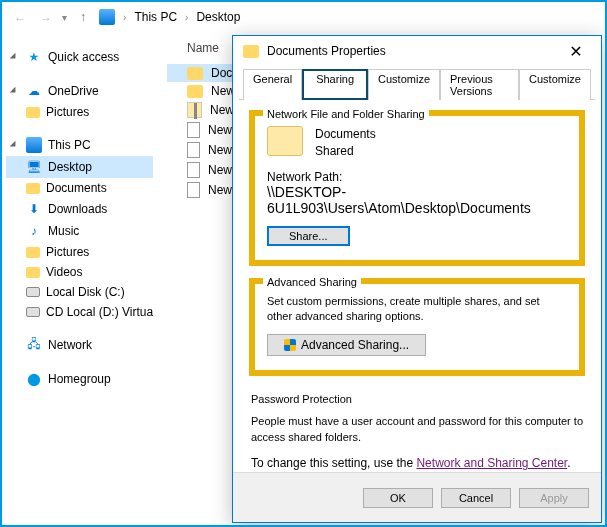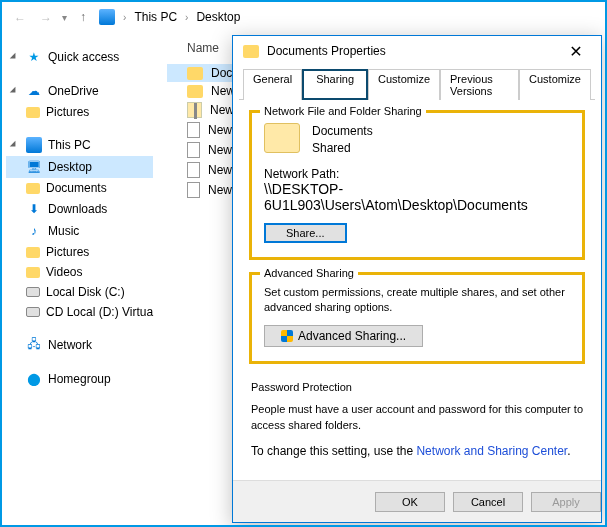--- a/index.html
+++ b/index.html
@@ -38,32 +38,32 @@
 .dialog{position:absolute;left:230px;top:33px;width:370px;height:488px;background:#fff;border:1px solid #0078d7;box-shadow:0 4px 20px rgba(0,0,0,.25)}
 .dlg-title{height:30px;display:flex;align-items:center;padding:0 10px;background:#fff}
 .dlg-title .fico{margin-right:8px}
 .dlg-title-txt{flex:1}
 .dlg-close{font-size:16px;width:30px;text-align:center}
 .tabs{display:flex;background:#fff;padding:2px 4px 0 4px;border-bottom:1px solid #ccc;margin:0 6px}
 .tab{padding:3px 9px;border:1px solid #ccc;border-bottom:none;background:#fff;margin-right:0;position:relative;top:1px;font-size:11px}
 .tab.active{background:#fff;border-bottom:1px solid #fff;z-index:2}
 .tab.hl{border:2px solid #0c4a6e;padding:2px 12px}
 .dlg-body{padding:10px 16px;background:#fff}
-.group{border:3px solid #eab308;padding:10px 12px 14px 12px;margin-bottom:12px;position:relative}
+.group{border:6px solid #eab308;padding:10px 12px 14px 12px;margin-bottom:12px;position:relative}
 .group-title{position:absolute;top:-8px;left:8px;background:#fff;padding:0 4px;font-size:11px}
 .share-row{display:flex;gap:12px;align-items:flex-start;margin-bottom:10px}
 .big-folder{width:36px;height:30px;background:#ffe9a8;border:1px solid #e0c060;border-radius:3px}
 .share-info div{line-height:1.4}
 .netpath{margin-bottom:10px}
 .btn{display:inline-block;padding:3px 16px;background:#e1e1e1;border:1px solid #adadad;font-size:11px;cursor:default}
 .btn.blue{border:2px solid #0078d7;padding:2px 20px}
 .gtext{font-size:11px;line-height:1.4;margin-bottom:10px}
 .shield{display:inline-block;width:12px;height:12px;background:conic-gradient(#0078d7 0 25%,#ffb900 0 50%,#0078d7 0 75%,#ffb900 0);border-radius:2px;margin-right:5px;vertical-align:-2px}
-.link{color:#1d4ed8;cursor:pointer}
-.dlg-foot{position:absolute;bottom:0;left:0;right:0;height:42px;background:#f0f0f0;display:flex;align-items:center;justify-content:flex-end;gap:8px;padding:0 0;border-top:1px solid #ddd}
+.link{color:#701a75;text-decoration:underline;cursor:pointer}
+.dlg-foot{position:absolute;bottom:0;left:0;right:0;height:50px;background:#f0f0f0;display:flex;align-items:center;justify-content:flex-end;gap:8px;padding:0 12px;border-top:1px solid #ddd}
 .dlg-foot .btn{min-width:70px;text-align:center}
 .dlg-foot .btn.dis{color:#999}
 </style>
 </head>
 <body>
 
 <div class="topbar">
   <span class="nav-arrow disabled">←</span>
   <span class="nav-arrow disabled">→</span>
   <span class="chev">▾</span>

